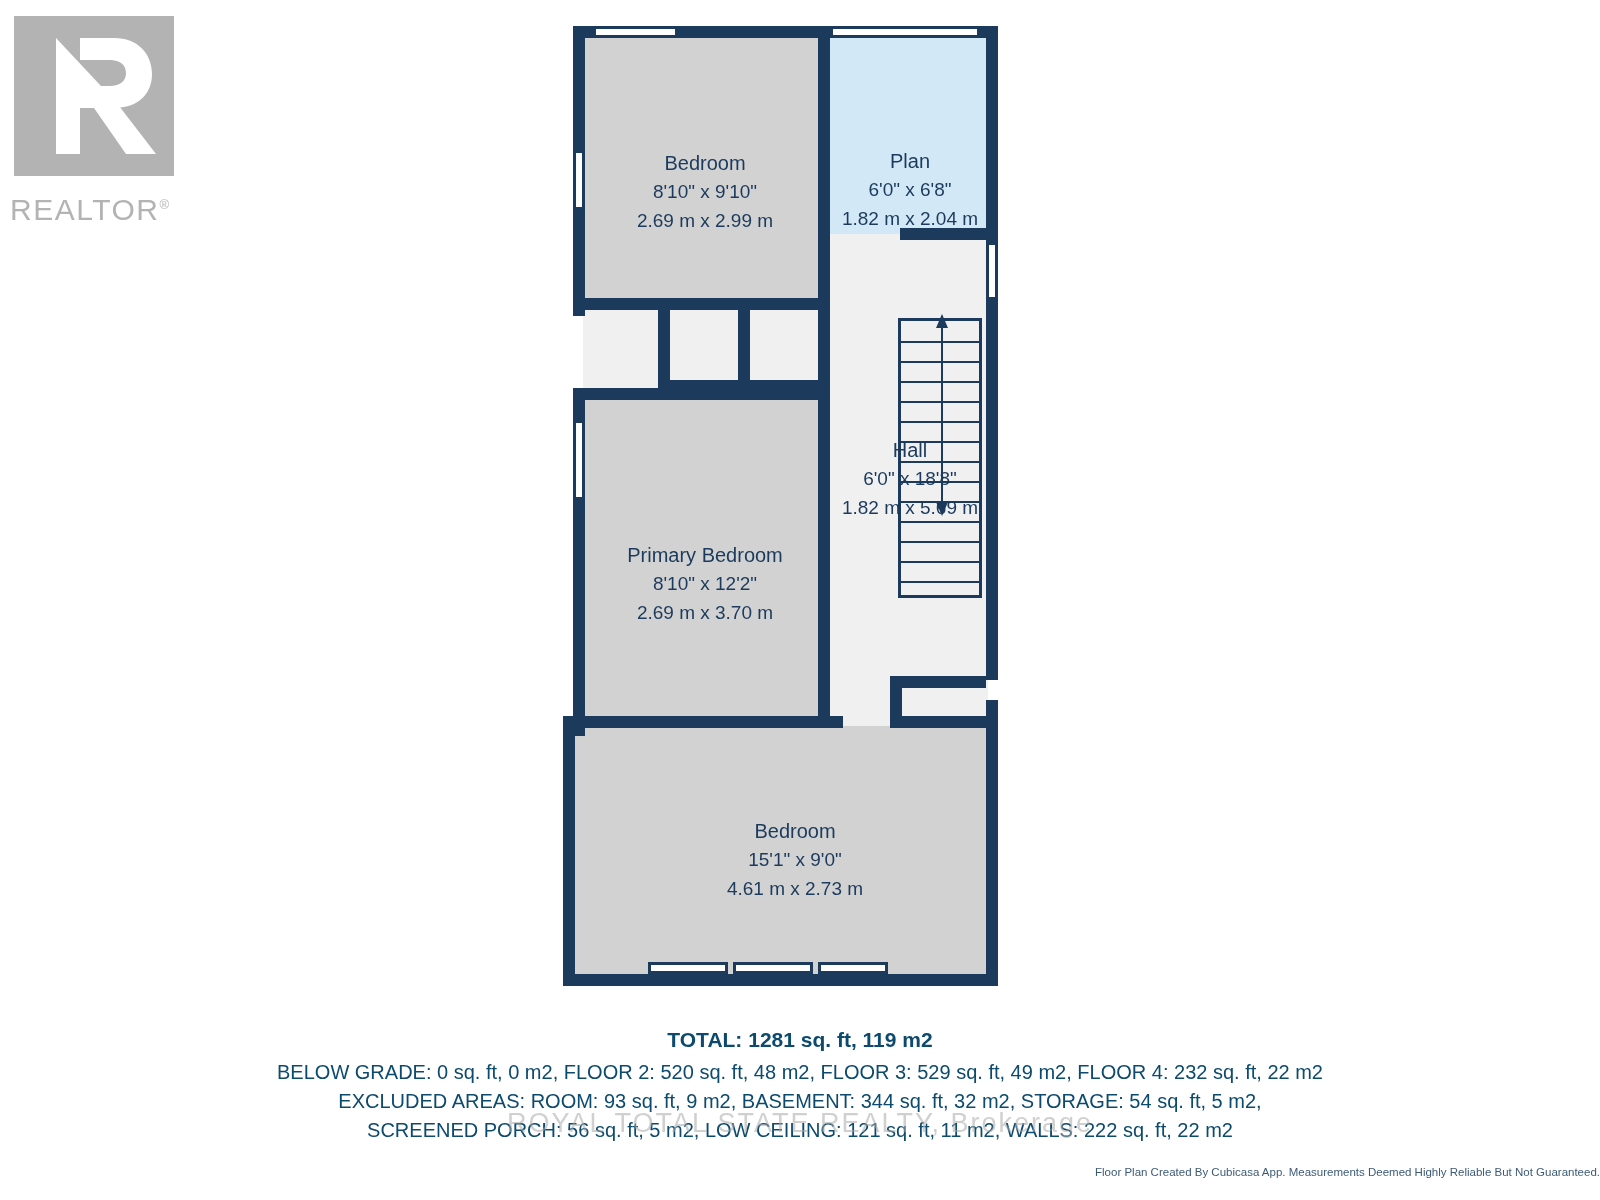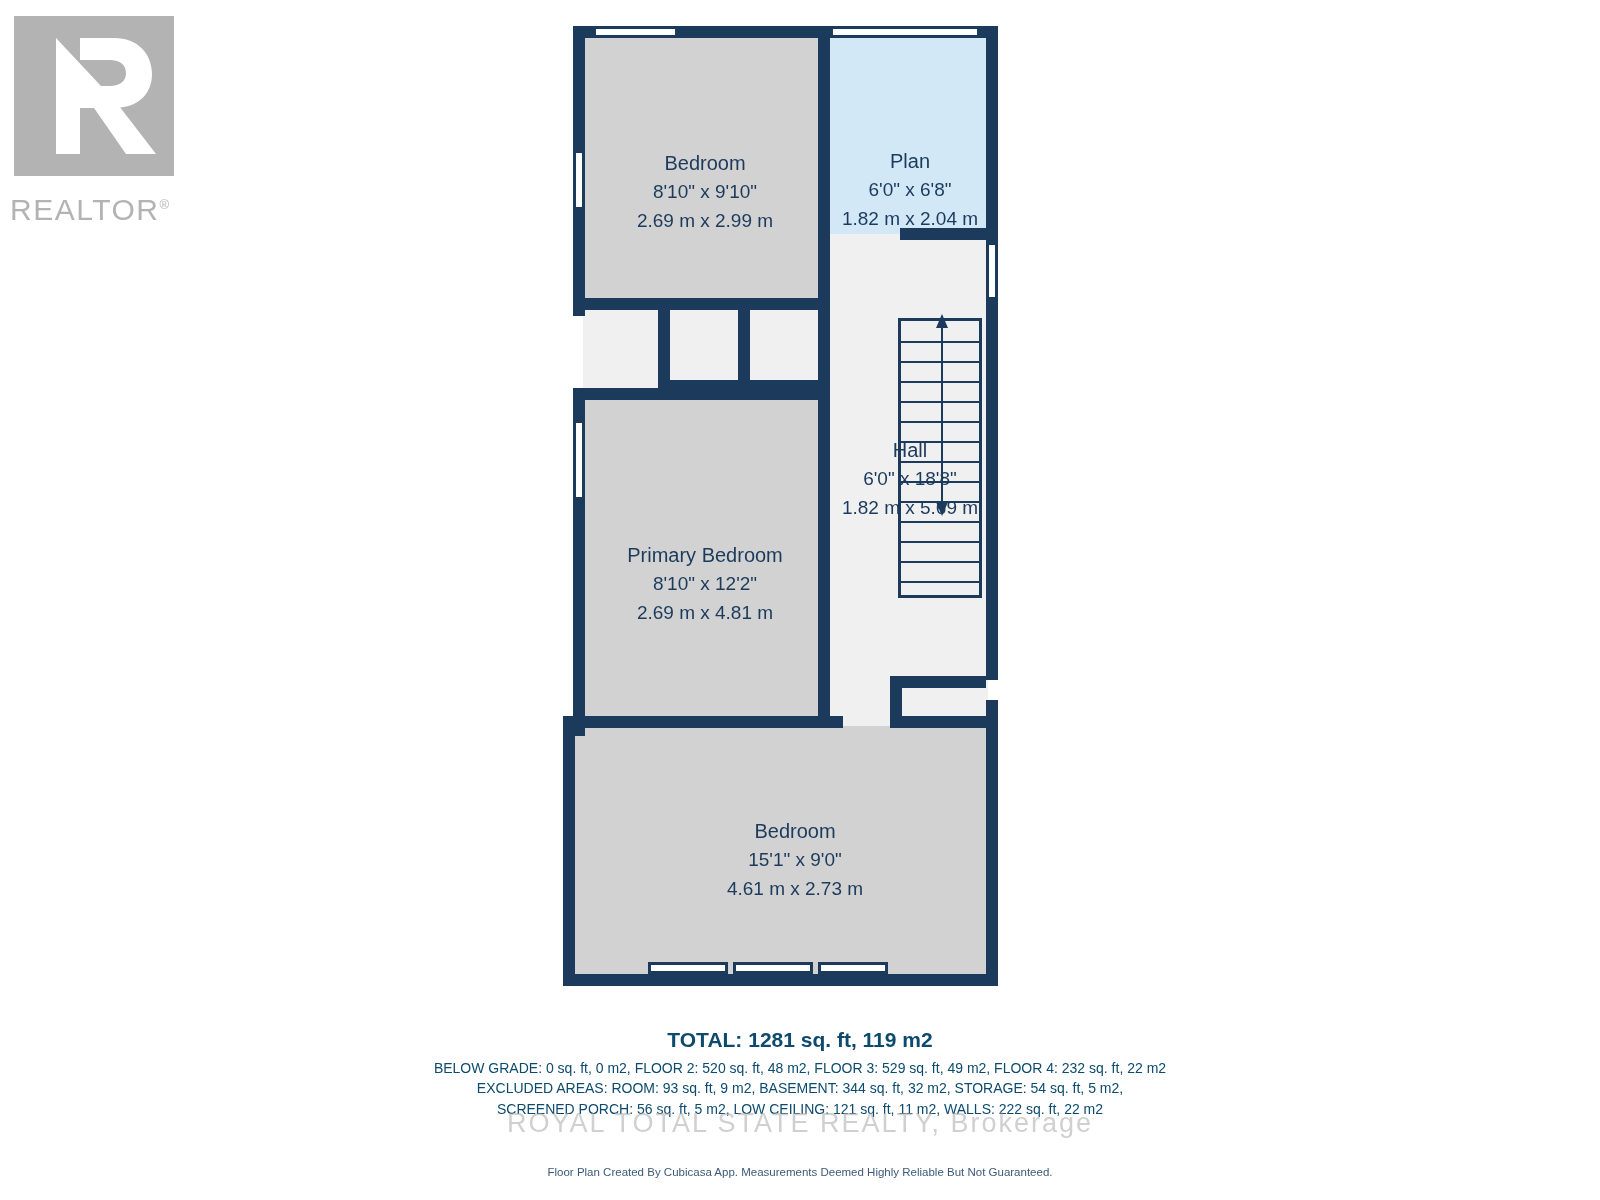--- a/index.html
+++ b/index.html
@@ -115,29 +115,29 @@
     top: 1028px;
     text-align: center;
     color: #0c4a6e;
   }
   .footer .total {
     font-size: 21px;
     font-weight: bold;
     margin-bottom: 6px;
   }
   .footer .ln {
-    font-size: 14px;
+    font-size: 20px;
     line-height: 1.45;
   }
   .credit {
     position: absolute;
     left: 0;
     right: 0;
     top: 1166px;
-    text-align: center;
+    text-align: right;
     font-size: 11.5px;
     color: #3c5a77;
   }
   .brokerage {
     position: absolute;
     left: 0;
     right: 0;
     top: 1108px;
     text-align: center;
     font-size: 27px;
@@ -258,21 +258,21 @@
 
   <div class="label" style="left:800px; top:435px; width:220px;">
     <div class="nm">Hall</div>
     <div class="dim">6'0" x 18'8"</div>
     <div class="dim">1.82 m x 5.69 m</div>
   </div>
 
   <div class="label" style="left:580px; top:540px; width:250px;">
     <div class="nm">Primary Bedroom</div>
     <div class="dim">8'10" x 12'2"</div>
-    <div class="dim">2.69 m x 4.81 m</div>
+    <div class="dim">2.69 m x 3.70 m</div>
   </div>
 
   <div class="label" style="left:665px; top:816px; width:260px;">
     <div class="nm">Bedroom</div>
     <div class="dim">15'1" x 9'0"</div>
     <div class="dim">4.61 m x 2.73 m</div>
   </div>
 </div>
 
 <div class="footer">

